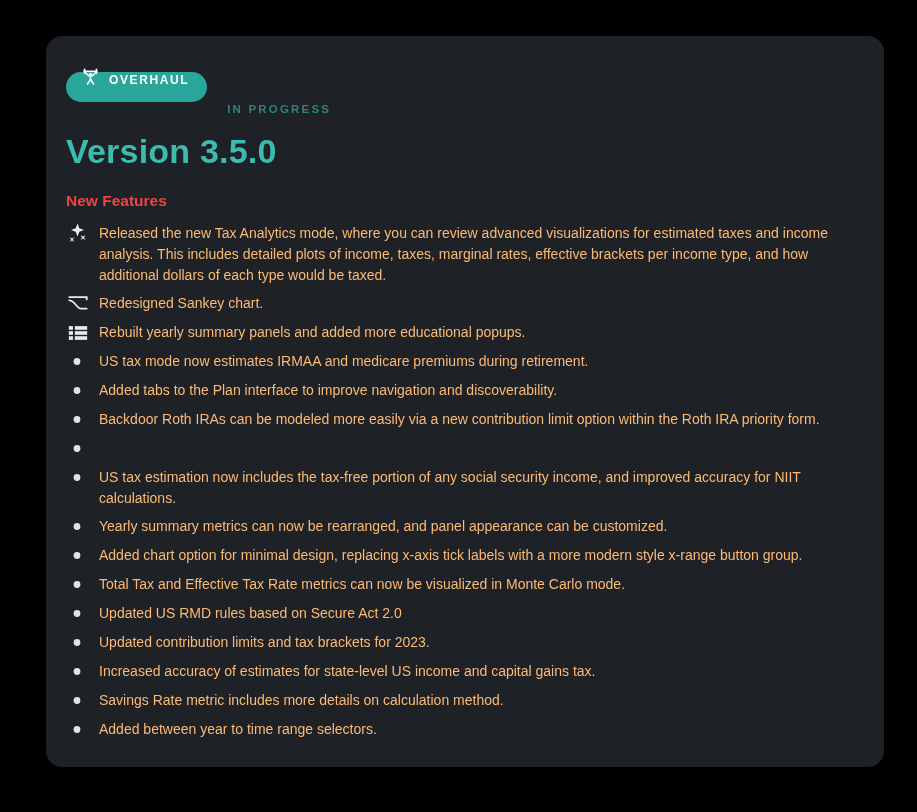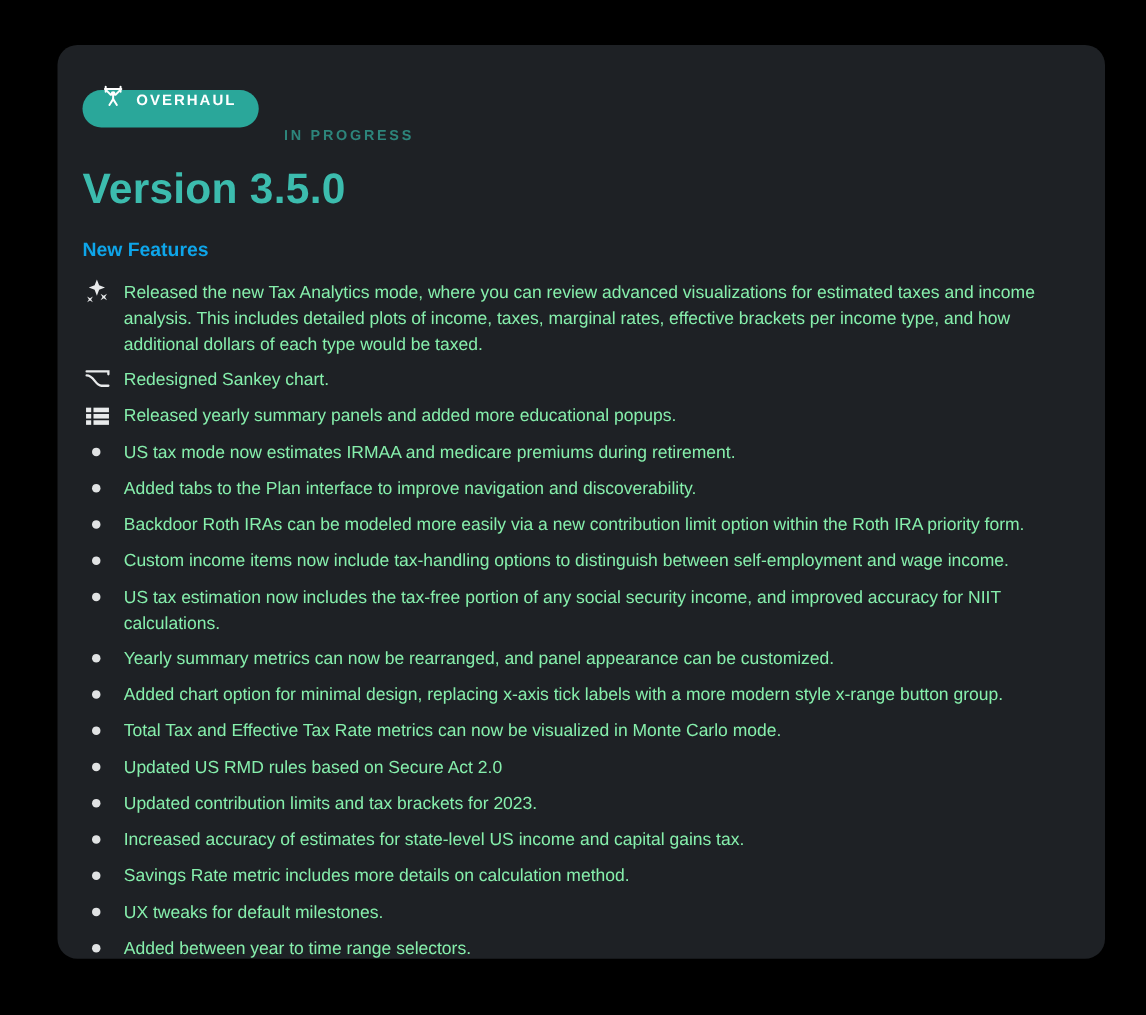--- a/index.html
+++ b/index.html
@@ -38,36 +38,36 @@
   }
   h1.version{
     margin:17px 0 0 0;
     color:#3cbcae;
     font-size:34px;
     font-weight:bold;
     letter-spacing:0.2px;
   }
   h2.section-heading{
     margin:21px 0 13px 0;
-    color:#0ea5e9;
+    color:#ef4444;
     font-size:15.5px;
     font-weight:bold;
   }
   ul.item-list{list-style:none;margin:0;padding:0;}
   li.item-row{
     display:flex;align-items:flex-start;
     gap:10px;
     margin:0 0 7px 0;
   }
   .item-icon{
     flex:0 0 23px;width:23px;height:22px;
     display:flex;align-items:center;justify-content:center;
   }
   .item-text{
-    color:#86efac;
+    color:#fdba74;
     font-size:14px;
     line-height:21px;
     max-width:758px;
   }
   svg{display:block;}
 </style>
 </head>
 <body>
 
 <div class="card">
@@ -122,21 +122,21 @@
     <span class="item-icon">
               <svg width="22" height="22" viewBox="0 0 24 24" fill="#e8eaeb">
                 <rect x="2" y="4.5" width="4.5" height="4"></rect>
                 <rect x="8.5" y="4.5" width="13.5" height="4"></rect>
                 <rect x="2" y="10" width="4.5" height="4"></rect>
                 <rect x="8.5" y="10" width="13.5" height="4"></rect>
                 <rect x="2" y="15.5" width="4.5" height="4"></rect>
                 <rect x="8.5" y="15.5" width="13.5" height="4"></rect>
               </svg>
             </span>
-    <span class="item-text">Released yearly summary panels and added more educational popups.</span>
+    <span class="item-text">Rebuilt yearly summary panels and added more educational popups.</span>
   </li>
 
   <li class="item-row">
     <span class="item-icon">
               <svg width="22" height="22" viewBox="0 0 22 22" fill="#e0e2e3">
                 <circle cx="10" cy="10.5" r="3.4"></circle>
               </svg>
             </span>
     <span class="item-text">US tax mode now estimates IRMAA and medicare premiums during retirement.</span>
   </li>
@@ -158,21 +158,20 @@
             </span>
     <span class="item-text">Backdoor Roth IRAs can be modeled more easily via a new contribution limit option within the Roth IRA priority form.</span>
   </li>
 
   <li class="item-row">
     <span class="item-icon">
               <svg width="22" height="22" viewBox="0 0 22 22" fill="#e0e2e3">
                 <circle cx="10" cy="10.5" r="3.4"></circle>
               </svg>
             </span>
-    <span class="item-text">Custom income items now include tax-handling options to distinguish between self-employment and wage income.</span>
   </li>
 
   <li class="item-row">
     <span class="item-icon">
               <svg width="22" height="22" viewBox="0 0 22 22" fill="#e0e2e3">
                 <circle cx="10" cy="10.5" r="3.4"></circle>
               </svg>
             </span>
     <span class="item-text">US tax estimation now includes the tax-free portion of any social security income, and improved accuracy for NIIT calculations.</span>
   </li>
@@ -237,28 +236,20 @@
 
   <li class="item-row">
     <span class="item-icon">
               <svg width="22" height="22" viewBox="0 0 22 22" fill="#e0e2e3">
                 <circle cx="10" cy="10.5" r="3.4"></circle>
               </svg>
             </span>
     <span class="item-text">Savings Rate metric includes more details on calculation method.</span>
   </li>
 
-  <li class="item-row">
-    <span class="item-icon">
-              <svg width="22" height="22" viewBox="0 0 22 22" fill="#e0e2e3">
-                <circle cx="10" cy="10.5" r="3.4"></circle>
-              </svg>
-            </span>
-    <span class="item-text">UX tweaks for default milestones.</span>
-  </li>
 
   <li class="item-row">
     <span class="item-icon">
               <svg width="22" height="22" viewBox="0 0 22 22" fill="#e0e2e3">
                 <circle cx="10" cy="10.5" r="3.4"></circle>
               </svg>
             </span>
     <span class="item-text">Added between year to time range selectors.</span>
   </li>
 </ul>

